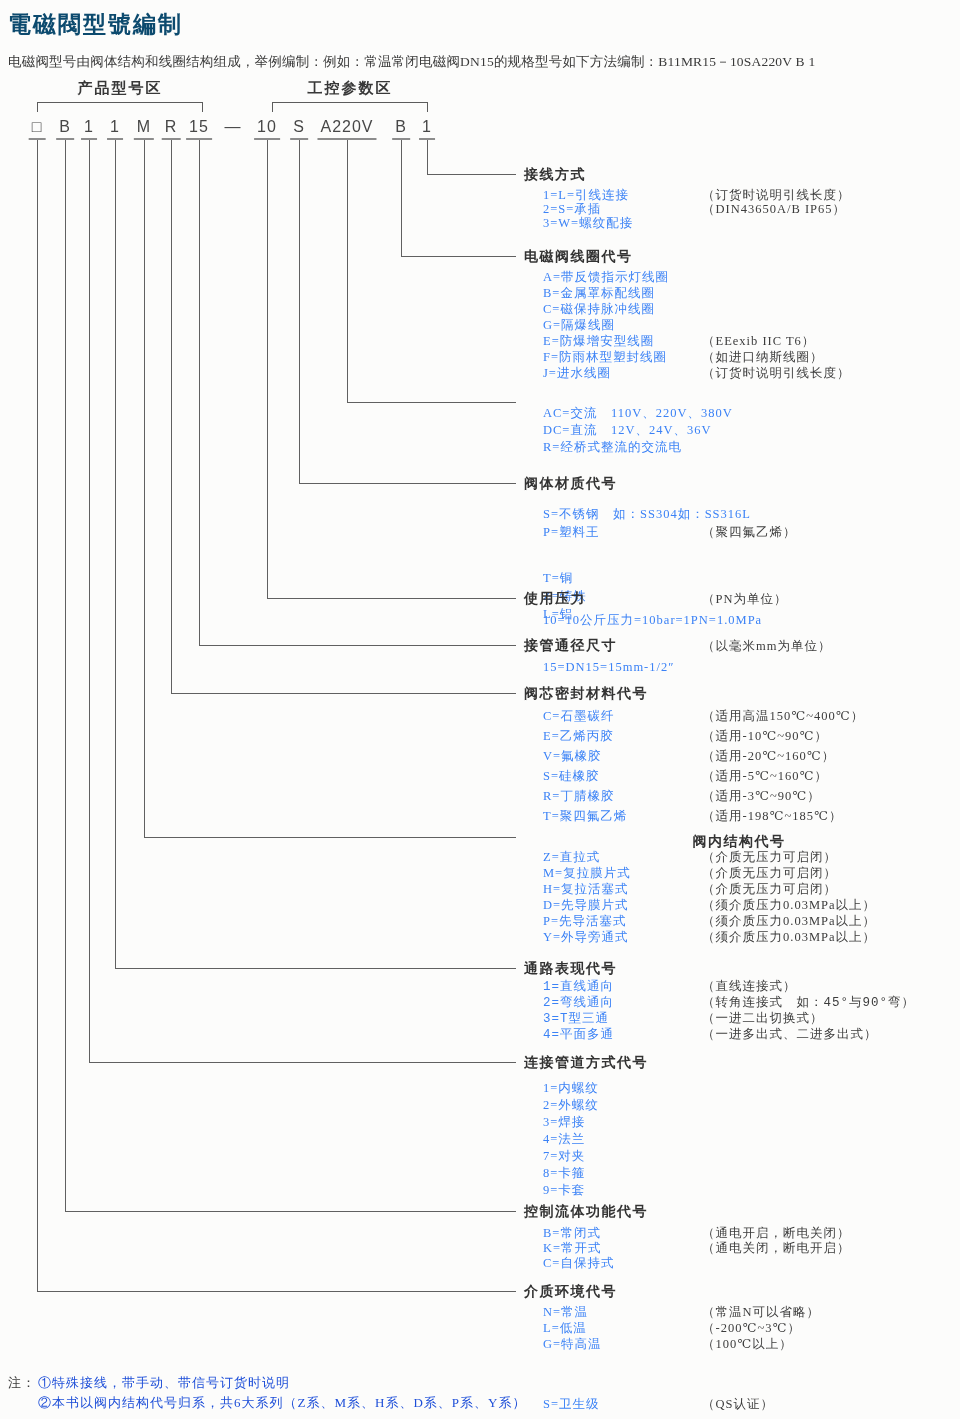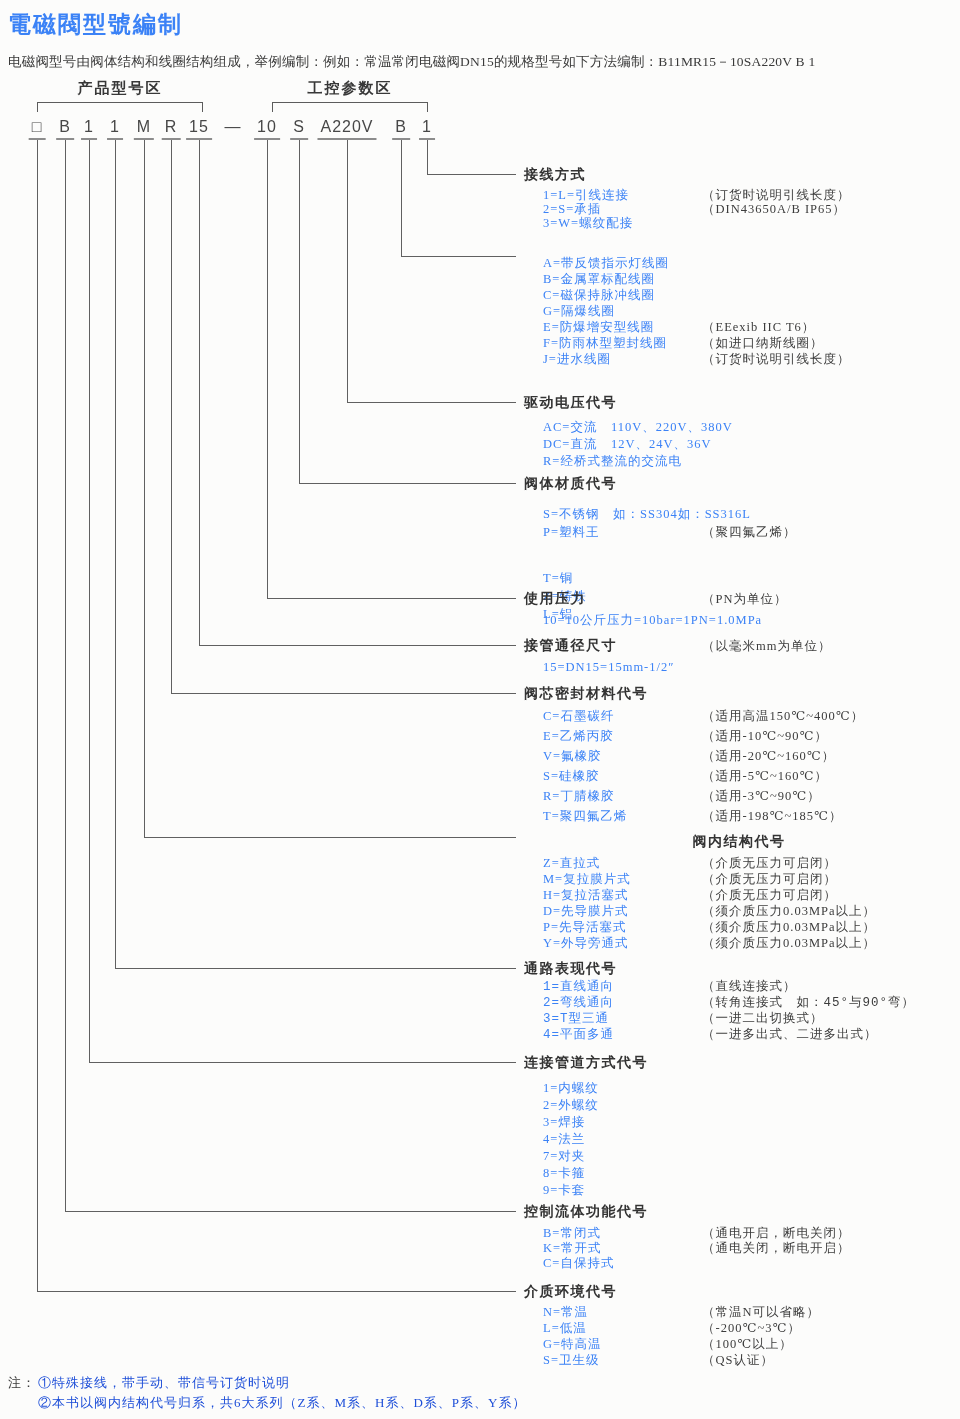--- a/index.html
+++ b/index.html
@@ -4,21 +4,21 @@
 <style>
   html,body{margin:0;padding:0;background:#ffffff;}
   #stage{
     position:relative; width:960px; height:1419px; overflow:hidden;
     background:#fcfcfb; color:#3c3c3c;
     font-family:"Liberation Serif","DejaVu Serif",serif;
   }
   .title{
     position:absolute; left:8px; top:9px;
     font-family:"Liberation Sans","DejaVu Sans",sans-serif;
-    font-size:23px; font-weight:bold; letter-spacing:2px; color:#3b82f6;
+    font-size:23px; font-weight:bold; letter-spacing:2px; color:#0c4a6e;
     white-space:nowrap;
   }
   .subtitle{
     position:absolute; left:8px; top:53px;
     font-size:13.5px; letter-spacing:0.2px; color:#3a3a3a; white-space:nowrap;
   }
   .group-label{
     position:absolute; top:79px; height:16px;
     font-family:"Liberation Sans","DejaVu Sans",sans-serif;
     font-size:15px; font-weight:bold; letter-spacing:2px; color:#383838;
@@ -129,20 +129,21 @@
           <div class="item" style="height: 14px; line-height: 14px;">
             <div class="lbl">2=S=承插</div>
             <div class="nt">（DIN43650A/B IP65）</div>
           </div>
           <div class="item" style="height: 14px; line-height: 14px;">
             <div class="lbl">3=W=螺纹配接</div>
           </div>
         </div>
       </div>
       <div class="section" style="top: 249px;">
+        <div class="sec-title">电磁阀线圈代号</div>
         <div style="margin-top: 6px;">
           <div class="item" style="height: 16px; line-height: 16px;">
             <div class="lbl">A=带反馈指示灯线圈</div>
           </div>
           <div class="item" style="height: 16px; line-height: 16px;">
             <div class="lbl">B=金属罩标配线圈</div>
           </div>
           <div class="item" style="height: 16px; line-height: 16px;">
             <div class="lbl">C=磁保持脉冲线圈</div>
           </div>
@@ -157,21 +158,20 @@
             <div class="lbl">F=防雨林型塑封线圈</div>
             <div class="nt">（如进口纳斯线圈）</div>
           </div>
           <div class="item" style="height: 16px; line-height: 16px;">
             <div class="lbl">J=进水线圈</div>
             <div class="nt">（订货时说明引线长度）</div>
           </div>
         </div>
       </div>
       <div class="section" style="top: 395px;">
-        <div class="sec-title">驱动电压代号</div>
         <div style="margin-top: 10px;">
           <div class="item" style="height: 17px; line-height: 17px;">
             <div class="lbl">AC=交流　110V、220V、380V</div>
           </div>
           <div class="item" style="height: 17px; line-height: 17px;">
             <div class="lbl">DC=直流　12V、24V、36V</div>
           </div>
           <div class="item" style="height: 17px; line-height: 17px;">
             <div class="lbl">R=经桥式整流的交流电</div>
           </div>
@@ -238,21 +238,21 @@
             <div class="nt">（适用-3℃~90℃）</div>
           </div>
           <div class="item" style="height: 20px; line-height: 20px;">
             <div class="lbl">T=聚四氟乙烯</div>
             <div class="nt">（适用-198℃~185℃）</div>
           </div>
         </div>
       </div>
       <div class="section" style="top: 834px; text-align: center;">
         <div class="sec-title">阀内结构代号</div>
-        <div style="margin-top: 7px;">
+        <div style="margin-top: 1px;">
           <div class="item" style="height: 16px; line-height: 16px;">
             <div class="lbl">Z=直拉式</div>
             <div class="nt">（介质无压力可启闭）</div>
           </div>
           <div class="item" style="height: 16px; line-height: 16px;">
             <div class="lbl">M=复拉膜片式</div>
             <div class="nt">（介质无压力可启闭）</div>
           </div>
           <div class="item" style="height: 16px; line-height: 16px;">
             <div class="lbl">H=复拉活塞式</div>
@@ -343,21 +343,21 @@
             <div class="nt">（常温N可以省略）</div>
           </div>
           <div class="item" style="height: 16px; line-height: 16px;">
             <div class="lbl">L=低温</div>
             <div class="nt">（-200℃~3℃）</div>
           </div>
           <div class="item" style="height: 16px; line-height: 16px;">
             <div class="lbl">G=特高温</div>
             <div class="nt">（100℃以上）</div>
           </div>
-          <div class="item" style="height: 16px; line-height: 16px;">
+          <div class="item" style="height: 16px; line-height: 16px; margin-top: 44px;">
             <div class="lbl">S=卫生级</div>
             <div class="nt">（QS认证）</div>
           </div>
         </div>
       </div>
     </div>
   <div class="notes-label">注：</div>
   <div id="footnotes-layer">
       <div class="footnote" style="top: 1374px;">①特殊接线，带手动、带信号订货时说明</div>
       <div class="footnote" style="top: 1394px;">②本书以阀内结构代号归系，共6大系列（Z系、M系、H系、D系、P系、Y系）</div>

